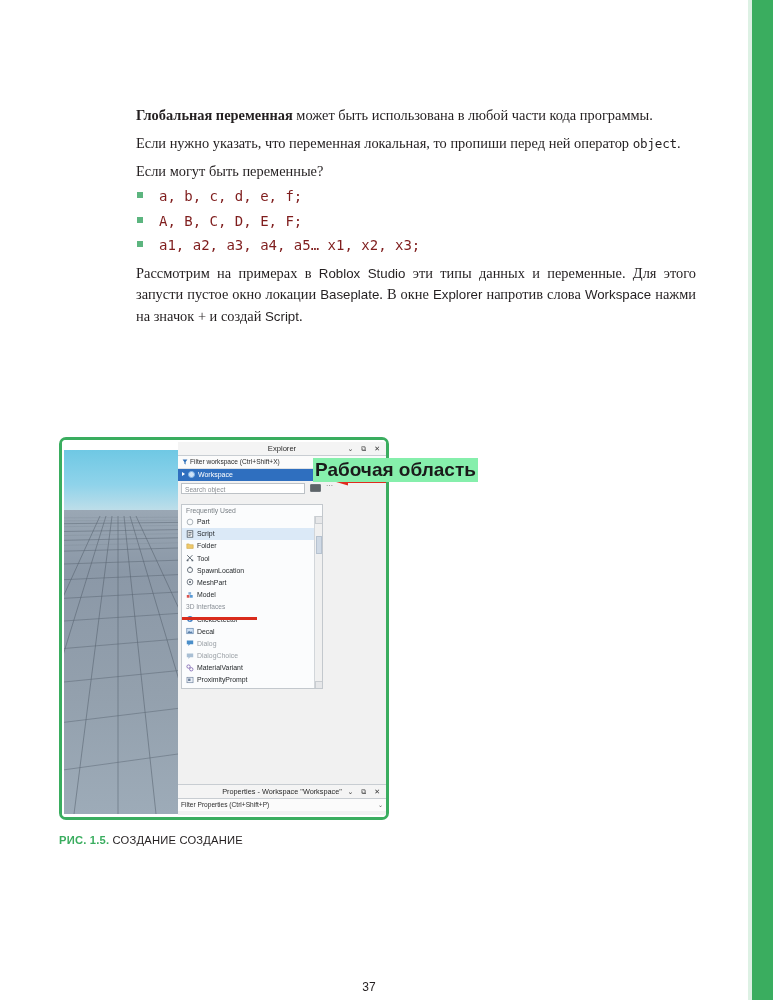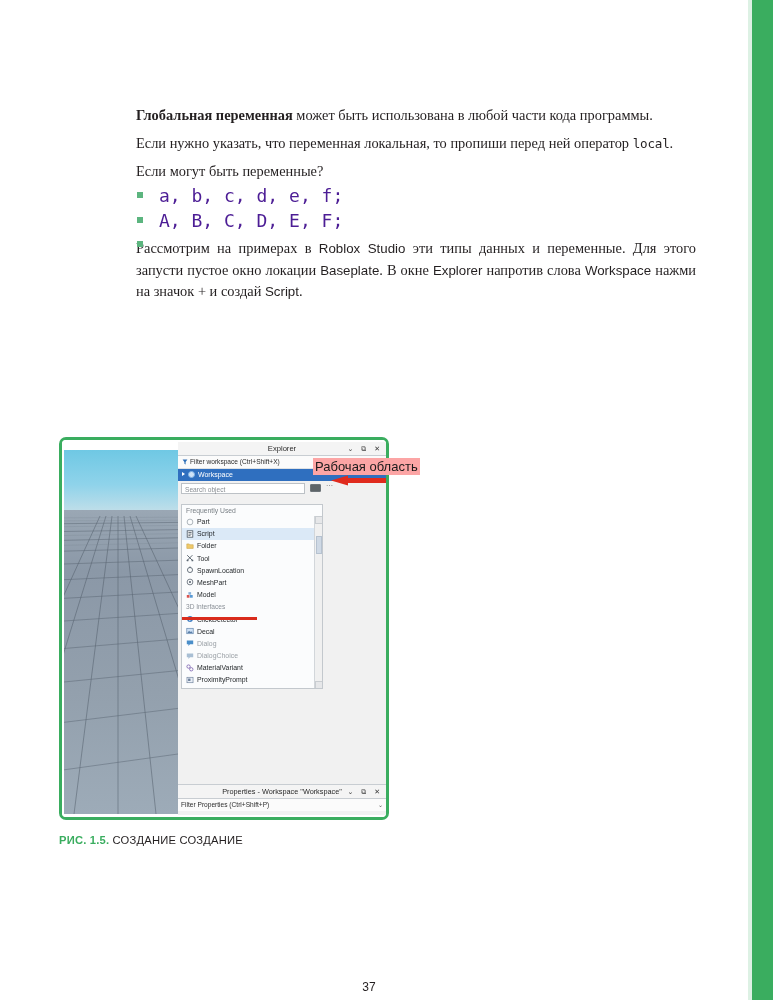--- a/index.html
+++ b/index.html
@@ -73,22 +73,22 @@
   ul.bullets {
     list-style: none;
     margin: 3px 0 7px 0;
     padding: 0;
   }
   ul.bullets li {
     position: relative;
     padding-left: 23px;
     margin-bottom: 10.5px;
     font-family: "DejaVu Sans Mono", monospace;
-    font-size: 18px;
-    color: #4c1d95;
+    font-size: 14px;
+    color: #7f1d1d;
     line-height: 14px;
   }
   ul.bullets li .sq {
     position: absolute;
     left: 1px;
     top: 3px;
     width: 6px;
     height: 6px;
     background: #5cb57f;
   }
@@ -395,26 +395,27 @@
   #props .pf .caret-r {
     position: absolute; right: 3px; top: 0; color: #555; font-size: 6px;
   }
 
   
   #annot {
     position: absolute;
     left: 313px;
     top: 411px;
     font-family: "Liberation Sans", sans-serif;
-    font-size: 13px;
+    font-size: 19px;
     color: #1a1a1a;
     white-space: nowrap;
     z-index: 20;
-    background: #fca5a5;
+    background: #86efac;
     padding: 1px 2px;
+    font-weight: bold;
   }
 
   
   #caption {
     position: absolute;
     left: 59px;
     top: 787px;
     font-family: "Liberation Sans", sans-serif;
     font-size: 11.2px;
     letter-spacing: .2px;
@@ -446,30 +447,30 @@
 <div id="page">
 
   <div id="body-text">
 
     <p class="para">
       <b>Глобальная переменная</b><span> может быть использована в любой части кода программы.</span>
     </p>
 
 
     <p class="para">
-      <span>Если нужно указать, что переменная локальная, то пропиши перед ней оператор </span><span class="mono">local</span><span>.</span>
+      <span>Если нужно указать, что переменная локальная, то пропиши перед ней оператор </span><span class="mono">object</span><span>.</span>
     </p>
 
     <p class="para">Если могут быть переменные?</p>
 
 
     <ul class="bullets">
       <li><span class="sq"></span><span>a, b,  c, d, e, f;</span></li>
       <li><span class="sq"></span><span>A, B, C, D,  E,  F;</span></li>
-      <li><span class="sq"></span></li>
+      <li><span class="sq"></span><span>a1, a2, a3, a4, a5…  x1, x2, x3;</span></li>
     </ul>
 
     <p class="para">
       <span>Рассмотрим на примерах в </span><span class="sans">Roblox Studio</span><span> эти типы данных и переменные. Для этого запусти пустое окно локации </span><span class="sans">Baseplate</span><span>. В окне </span><span class="sans">Explorer</span><span> напротив слова </span><span class="sans">Workspace</span><span> нажми на значок + и создай </span><span class="sans">Script</span><span>.</span>
     </p>
   </div>
 
   <div id="figure">
     <div id="shot">
 

